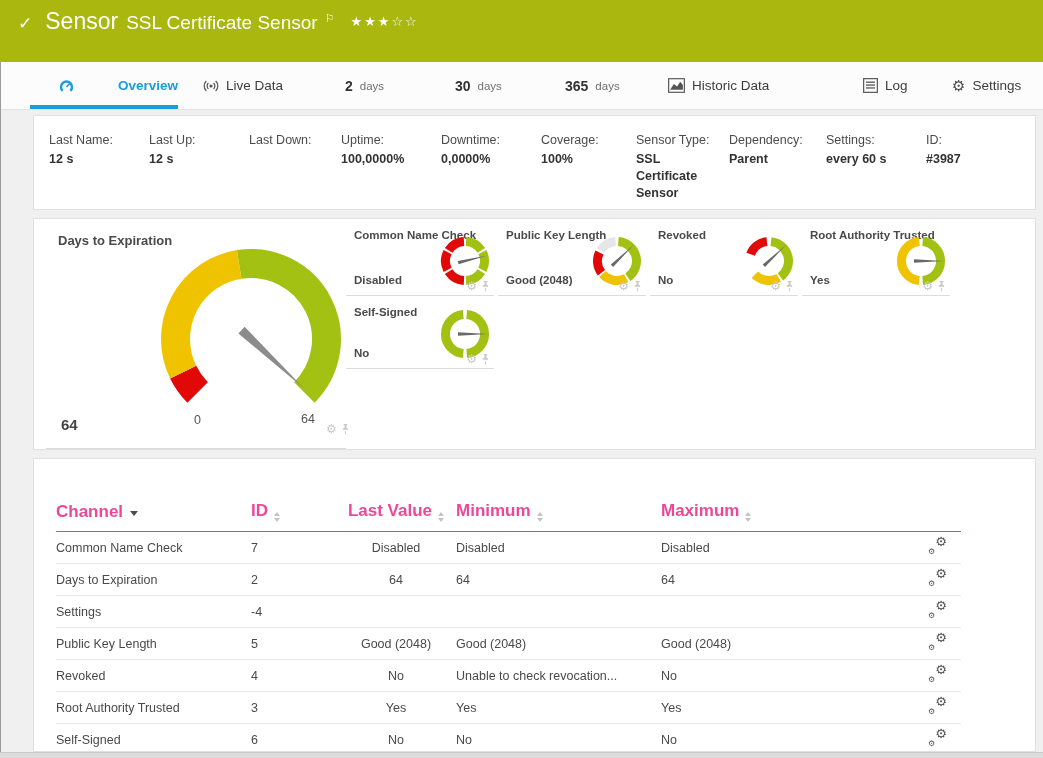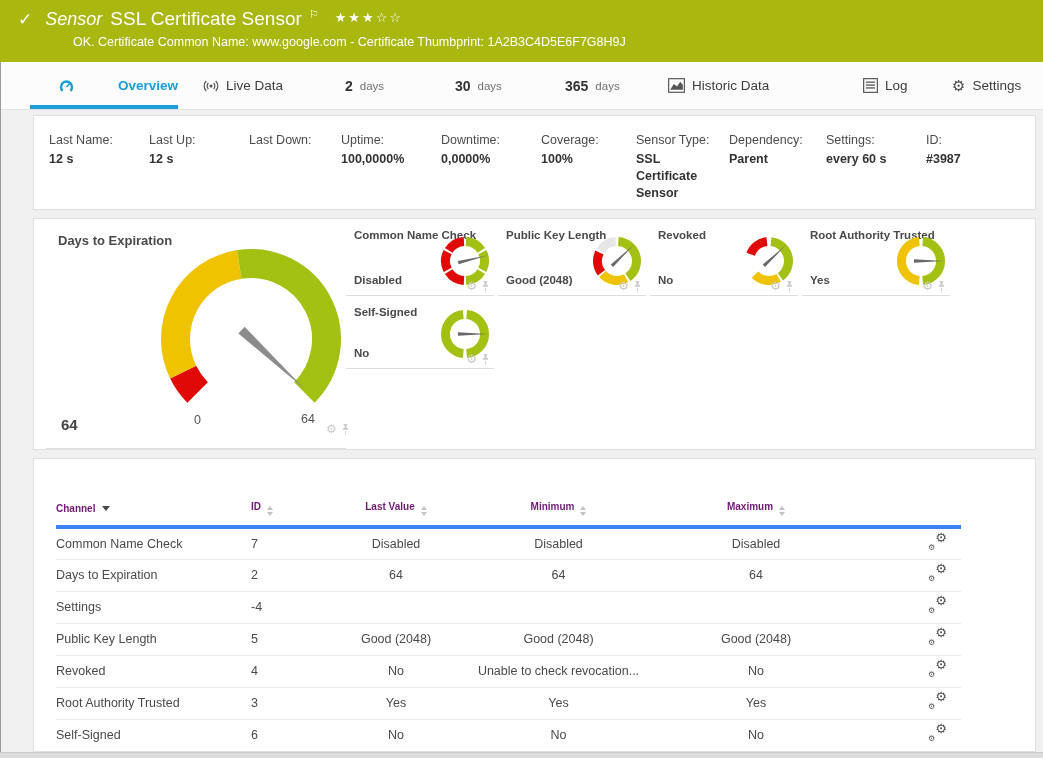--- a/index.html
+++ b/index.html
@@ -9,21 +9,21 @@
     background: #f0f0f0;
     font-family: "Liberation Sans", "DejaVu Sans", sans-serif;
     color: #444;
   }
   [data-interactable="true"] { cursor: pointer; }
 
   
   .topbar { height: 62px; background: #a9b70e; color: #fff; padding: 8px 0 0 18px; }
   .topbar-line1 { display: flex; align-items: baseline; }
   .check { font-size: 17px; font-weight: bold; margin-right: 13px; }
-  .kind { font-style: italic; font-size: 18px; margin-right: 8px; }
+  .kind { font-size: 23px; margin-right: 8px; }
   .sensor-title { font-size: 19px; font-weight: normal; }
   .flag { font-size: 11px; vertical-align: super; margin-left: 7px; position: relative; top: -7px; }
   .stars { font-size: 13px; letter-spacing: 2px; margin-left: 16px; position: relative; top: -3px; }
   .status-line { font-size: 12.5px; margin: 5px 0 0 55px; }
 
   
   .tabbar { position: relative; height: 48px; background: #fcfcfc; border-bottom: 1px solid #e2e2e2; }
   .tab { position: absolute; top: 0; height: 47px; display: flex; align-items: center; gap: 7px;
          font-size: 13.5px; color: #3d3d3d; white-space: nowrap; }
   .tab svg { display: block; }
@@ -55,24 +55,24 @@
 
   .small-cell { position: absolute; width: 148px; border-bottom: 1px solid #dcdcdc; }
   .sc-title { position: absolute; left: 8px; top: 9px; font-size: 11.5px; font-weight: bold; color: #4a4a4a; white-space: nowrap; }
   .sc-gauge { position: absolute; right: 3px; top: 15px; }
   .sc-value { position: absolute; left: 8px; bottom: 9px; font-size: 11.5px; font-weight: bold; color: #4a4a4a; }
   .small-cell .cell-icons { position: absolute; right: 4px; bottom: 3px; }
 
   
   .panel-table { height: 294px; margin-top: 8px; overflow: hidden; }
   table.channels { border-collapse: collapse; margin: 42px 0 0 22px; width: 905px; table-layout: fixed; }
-  .channels th { font-size: 10px; font-weight: bold; color: #701a75; padding: 0 0 9px 0;
-                 border-bottom: 4px solid #3b82f6; white-space: nowrap; }
+  .channels th { font-size: 17px; font-weight: bold; color: #ec4899; padding: 0 0 9px 0;
+                 border-bottom: 1px solid #3b82f6; white-space: nowrap; }
   .channels td { font-size: 12.5px; color: #4a4a4a; height: 32px; border-bottom: 1px solid #eaeaea; white-space: nowrap; overflow: hidden; }
-  .l { text-align: left; } .c { text-align: center; } .r { text-align: center; }
+  .l { text-align: left; } .c { text-align: center; } .r { text-align: left; }
   .ic { text-align: right; padding-right: 14px !important; }
   .sorted-icon { display: inline-block; margin-left: 7px; width: 0; height: 0;
                  border-left: 4px solid transparent; border-right: 4px solid transparent;
                  border-top: 5px solid #4a4a4a; vertical-align: 1px; }
   .sorts { display: inline-flex; flex-direction: column; gap: 2px; margin-left: 6px; vertical-align: 0px; }
   .sorts .up { width: 0; height: 0; border-left: 3.5px solid transparent; border-right: 3.5px solid transparent; border-bottom: 4px solid #c3c3c3; }
   .sorts .down { width: 0; height: 0; border-left: 3.5px solid transparent; border-right: 3.5px solid transparent; border-top: 4px solid #c3c3c3; }
   .gearpair { position: relative; display: inline-block; width: 19px; height: 17px; color: #555; }
   .gp-big { position: absolute; right: 0; top: -3px; font-size: 13px; line-height: 1; }
   .gp-small { position: absolute; left: 0; bottom: -1px; font-size: 8px; line-height: 1; }
@@ -85,21 +85,20 @@
 <body>
 
 <header class="topbar" data-interactable="false">
   <div class="topbar-line1">
     <span class="check" data-interactable="false">✓</span>
     <span class="kind" data-interactable="false">Sensor</span>
     <span class="sensor-title" data-interactable="false">SSL Certificate Sensor</span>
     <span class="flag" data-interactable="true">⚐</span>
     <span class="stars" data-interactable="true">★★★☆☆</span>
   </div>
-  <div class="status-line" data-interactable="false">OK. Certificate Common Name: www.google.com - Certificate Thumbprint: 1A2B3C4D5E6F7G8H9J</div>
 </header>
 
 <nav class="tabbar" data-interactable="false">
   <div class="tab active" style="left:58px" data-interactable="true">
     <svg width="17" height="16" viewBox="0 0 16 16" data-interactable="false">
       <path d="M4.11 12.89 A5.5 5.5 0 1 1 11.89 12.89" fill="none" stroke="#1b9dd9" stroke-width="2.4"></path>
       <line x1="8" y1="9" x2="11.4" y2="5.2" stroke="#1b9dd9" stroke-width="1.6"></line>
     </svg>
     <span data-interactable="false">Overview</span>
   </div>

